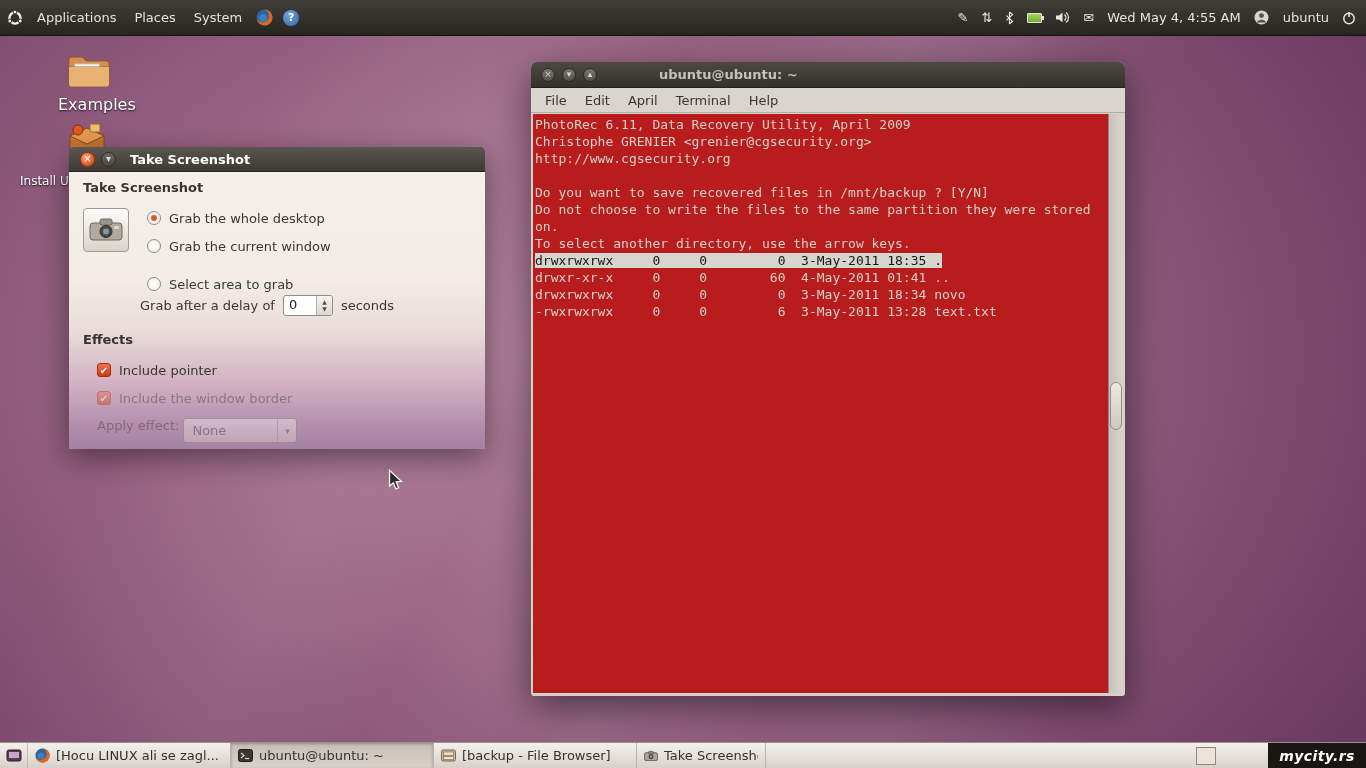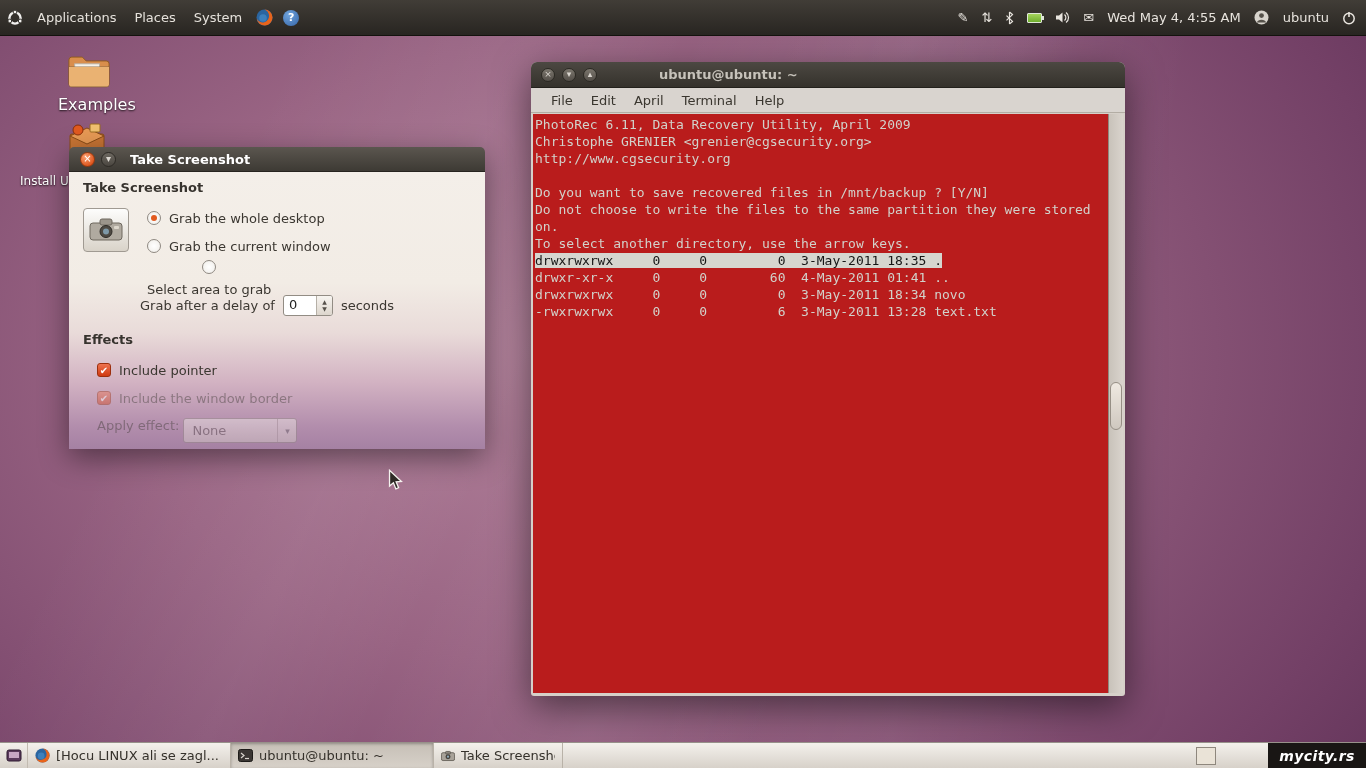--- a/index.html
+++ b/index.html
@@ -72,21 +72,21 @@
   .combo-arrow{width:18px;border-left:1px solid #b6b0a7;align-self:stretch;display:flex;align-items:center;justify-content:center;font-size:9px;color:#666;}
 
   
   .terminal{position:absolute;left:531px;top:62px;width:594px;height:634px;z-index:8;
     border-radius:6px 6px 3px 3px;box-shadow:0 11px 36px rgba(0,0,0,.5);background:#d6d0c9;}
   .term-titlebar{height:26px;background:linear-gradient(#4c4842,#35322c);border-radius:6px 6px 0 0;
     display:flex;align-items:center;padding:0 10px;gap:7px;position:relative;border-bottom:1px solid #23211c;box-sizing:border-box;}
   .tbtn{width:14px;height:14px;border-radius:50%;background:linear-gradient(#7b766d,#544f49);border:1px solid #2b2923;
     box-sizing:border-box;color:#d9d5ce;font-size:9px;display:inline-flex;align-items:center;justify-content:center;line-height:1;}
   .term-title{position:absolute;left:128px;color:#c6c2ba;font-weight:bold;font-size:13px;}
-  .term-menubar{height:25px;background:#d9d4cf;border-bottom:1px solid #b3ada4;display:flex;align-items:center;padding:0 11px;box-sizing:border-box;}
+  .term-menubar{height:25px;background:#d9d4cf;border-bottom:1px solid #b3ada4;display:flex;align-items:center;padding:0 5px;box-sizing:border-box;}
   .term-menu{font-size:13px;color:#3a362f;padding:2px 9px;}
   .term-body{position:absolute;top:52px;left:2px;right:2px;bottom:3px;background:#b91c1c;}
   .term-output{position:absolute;left:2px;top:2px;right:17px;bottom:0;
     font-family:"DejaVu Sans Mono","Liberation Mono",monospace;font-size:13px;line-height:17px;
     color:#d2d2cb;white-space:pre;overflow:hidden;}
   .term-line{height:17px;}
   .term-line .hl{background:#d6d6cf;color:#161616;}
   .term-scrollbar{position:absolute;right:0;top:0;bottom:0;width:15px;
     background:linear-gradient(90deg,#c8c2ba,#dad4cd);border-left:1px solid #8f897f;box-sizing:border-box;}
   .sb-thumb{position:absolute;left:1px;right:1px;top:268px;height:48px;border-radius:7px;
@@ -213,21 +213,21 @@
       </div>
 
       <div class="radio-row" style="top:38px;">
         <span class="radio selected"></span>
         <span class="lbl">Grab the whole desktop</span>
       </div>
       <div class="radio-row" style="top:66px;">
         <span class="radio"></span>
         <span class="lbl">Grab the current window</span>
       </div>
-      <div class="radio-row" style="top:88px;flex-direction:column;">
+      <div class="radio-row" style="top:104px;">
         <span class="radio"></span>
         <span class="lbl">Select area to grab</span>
       </div>
 
       <div class="delay-row">
         <span class="lbl">Grab after a delay of</span>
         <span class="spinbox">
           <span class="spin-value">0</span>
           <span class="spin-btns">
             <i>▲</i>
@@ -299,20 +299,28 @@
 
     <div class="task-btn active">
       <svg width="15" height="13" viewBox="0 0 15 13">
         <rect x="0.5" y="0.5" width="14" height="12" rx="2" fill="#3a3633" stroke="#1d1b19"></rect>
         <path d="M3 4 L6 6.5 L3 9" stroke="#d8d4cd" stroke-width="1.2" fill="none"></path>
         <line x1="7" y1="9.5" x2="11" y2="9.5" stroke="#d8d4cd" stroke-width="1.2"></line>
       </svg>
       <span class="t-label">ubuntu@ubuntu: ~</span>
     </div>
 
+    <div class="task-btn">
+      <svg width="15" height="13" viewBox="0 0 15 13">
+        <rect x="0.5" y="1" width="14" height="11" rx="1.5" fill="#cbb89a" stroke="#7e6c4c"></rect>
+        <rect x="2.5" y="3" width="10" height="3.2" fill="#efe6d2" stroke="#7e6c4c" stroke-width="0.7"></rect>
+        <rect x="2.5" y="7.5" width="10" height="3.2" fill="#efe6d2" stroke="#7e6c4c" stroke-width="0.7"></rect>
+      </svg>
+      <span class="t-label">[backup - File Browser]</span>
+    </div>
 
     <div class="task-btn screenshot">
       <svg width="15" height="12" viewBox="0 0 17 12">
         <rect x="0.5" y="2" width="16" height="9.5" rx="2" fill="#a8a299" stroke="#5f5a52"></rect>
         <rect x="5.5" y="0.5" width="6" height="3" rx="1" fill="#8d877e" stroke="#5f5a52"></rect>
         <circle cx="8.5" cy="6.8" r="3" fill="#47433d"></circle>
         <circle cx="8.5" cy="6.8" r="1.4" fill="#8fa9b8"></circle>
       </svg>
       <span class="t-label">Take Screensho</span>
     </div>

